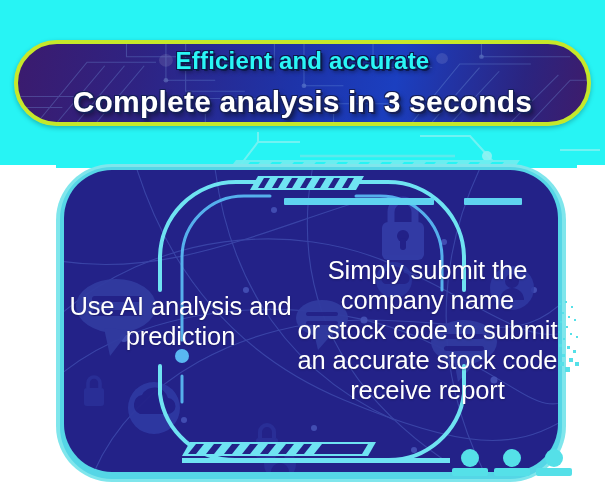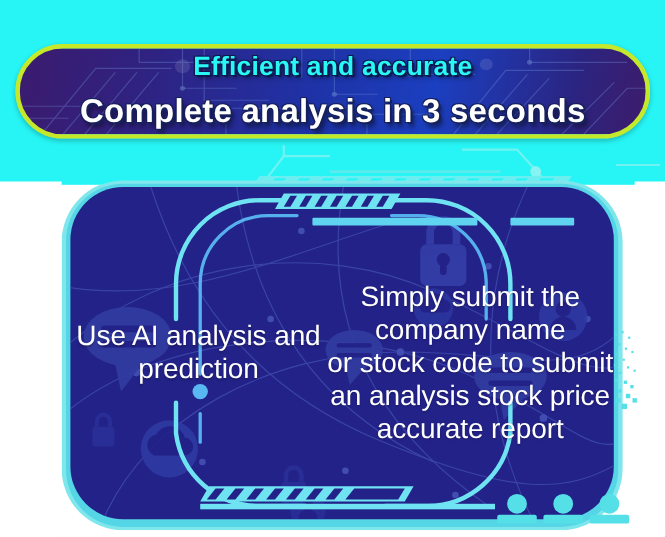--- a/index.html
+++ b/index.html
@@ -278,22 +278,22 @@
         </g>
       </svg>
 
       <div class="copy">
         <div class="para p1">
           <div>Use AI analysis and prediction</div>
         </div>
         <div class="para p2">
           <div>Simply submit the company name</div>
           <div>or stock code to submit</div>
-          <div>an analysis stock price</div>
-          <div>accurate report</div>
+          <div>an accurate stock code</div>
+          <div>receive report</div>
         </div>
       </div>
     </div>
   </div>
 
   <div class="left-white"></div>
   <div class="right-white"></div>
 
   <svg class="right-noise" viewBox="0 0 26 72">
     <g fill="#55E0E8">

